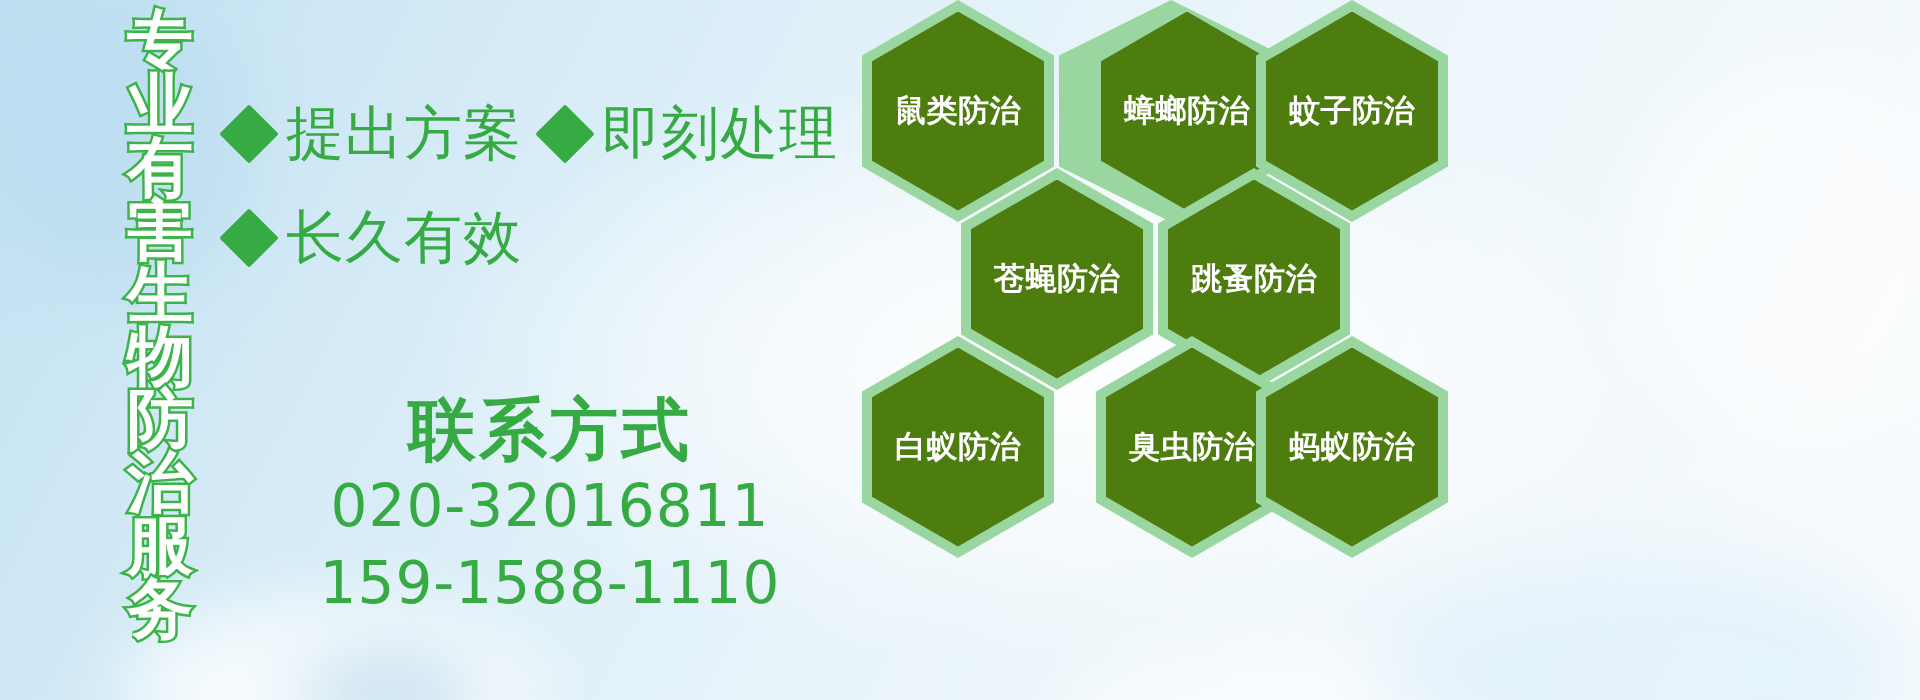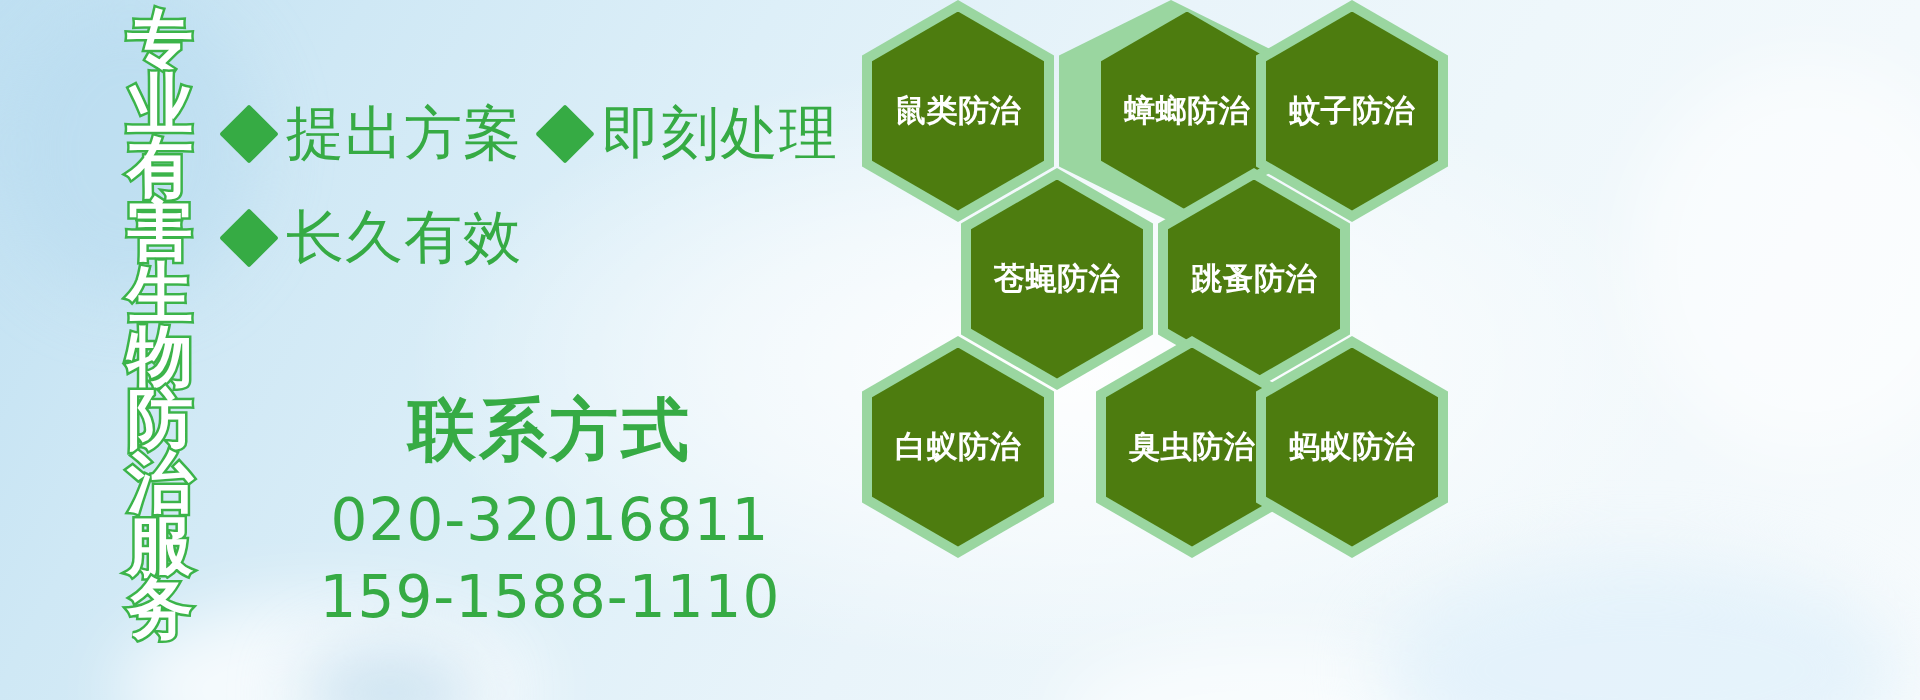--- a/index.html
+++ b/index.html
@@ -110,21 +110,21 @@
     line-height: 1.15;
   }
   .contact-phone {
     font-size: 58px;
     font-weight: 400;
     color: #36ab44;
     letter-spacing: 1px;
     line-height: 1.32;
     font-family: "DejaVu Sans", sans-serif;
   }
-  .contact-phone.first { margin-top: 14px; }
+  .contact-phone.first { margin-top: 0; }
 
   
   .hex-grid {
     position: absolute;
     left: 862px;
     top: -14px;
     width: 600px;
     height: 572px;
   }
   .hex {

